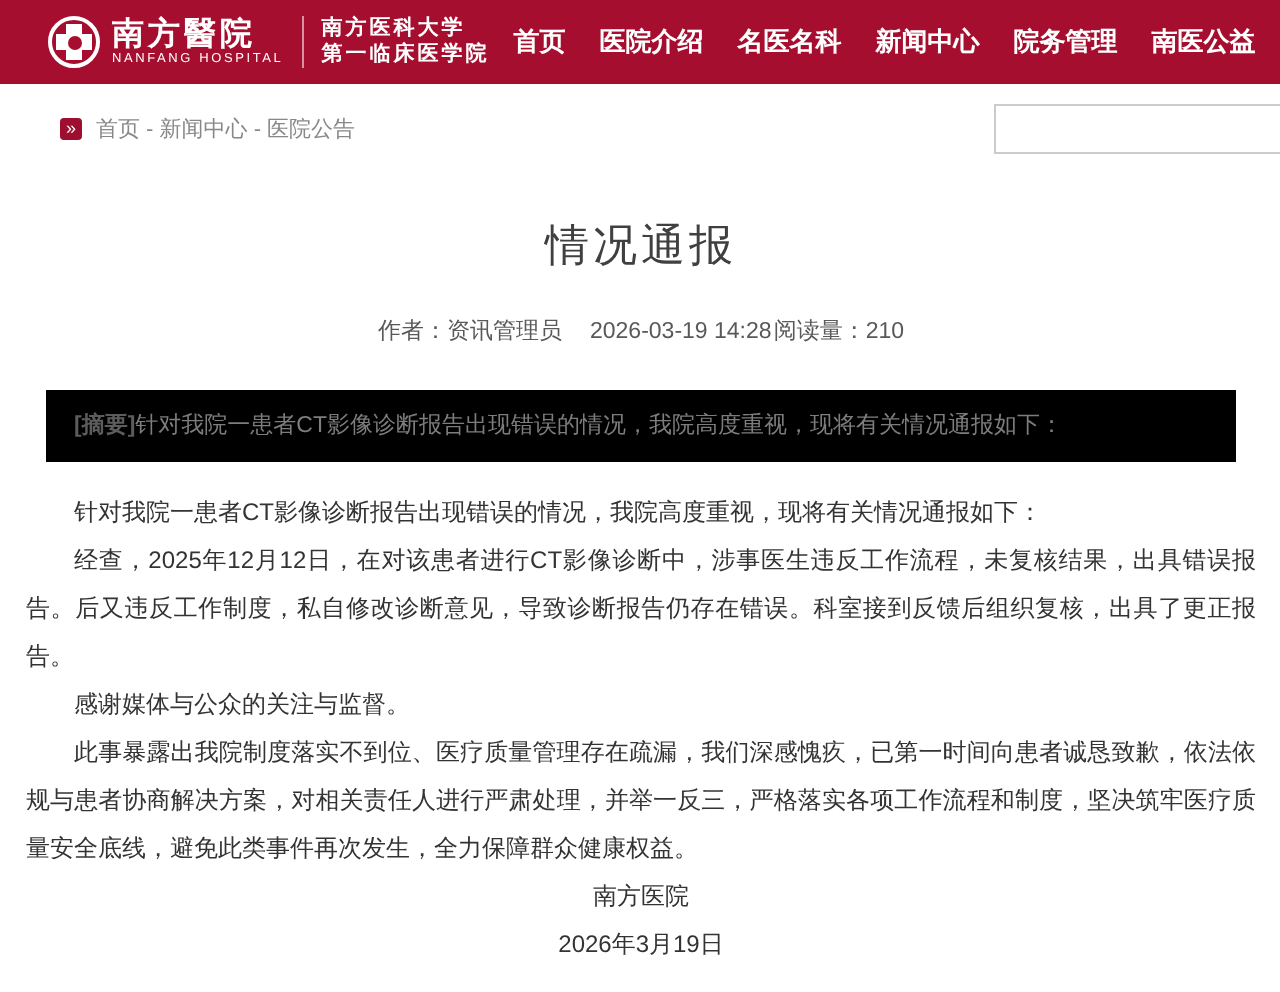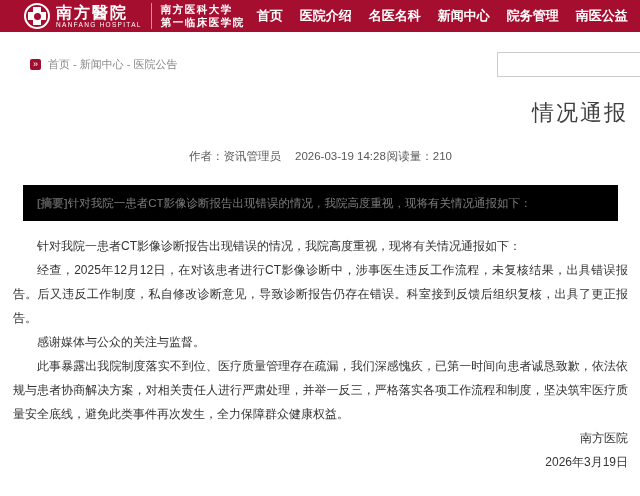--- a/index.html
+++ b/index.html
@@ -7,21 +7,21 @@
   body {
     width: 640px; height: 496px;
     position: relative;
     overflow: hidden;
     background: #ffffff;
     font-family: "Liberation Sans", sans-serif;
   }
 
   
   .header {
-    height: 32px;
+    height: 42px;
     background: #a50e2f;
     display: flex;
     align-items: center;
     padding-left: 24px;
     white-space: nowrap;
     overflow: hidden;
   }
   .logo-wrap { display: flex; align-items: center; flex: 0 0 auto; }
   .logo-icon {
     width: 26px; height: 26px;
@@ -61,21 +61,21 @@
     position: absolute; top: 52px; left: 497px;
     width: 200px; height: 25px;
     border: 1px solid #ccc; background: #fff;
     outline: none; padding: 0 6px; font-size: 12px;
   }
 
   
   .article { padding: 0 12px 0 13px; }
   .article-title {
     margin: 66px 0 0 0;
-    text-align: right;
+    text-align: center;
     font-size: 22px; font-weight: 400;
     letter-spacing: 2px;
     color: #404040;
     line-height: 30px;
   }
   .article-meta {
     margin-top: 21px;
     text-align: center;
     font-size: 11.5px;
     color: #595959;
@@ -95,21 +95,21 @@
   .abstract .abstract-label { font-weight: bold; color: #5c5c5c; }
 
   .body-text {
     margin-top: 13px;
     font-size: 12px;
     line-height: 24px;
     color: #333;
     text-align: justify;
   }
   .body-text p { margin: 0; text-indent: 2em; }
-  .body-text p.right { text-align: right; text-indent: 0; }
+  .body-text p.right { text-align: center; text-indent: 0; }
 </style>
 </head>
 <body>
 
 <div class="header">
   <div class="logo-wrap">
     <div class="logo-icon">
       <div class="cross-v"></div>
       <div class="cross-h"></div>
       <div class="center-dot"></div>

